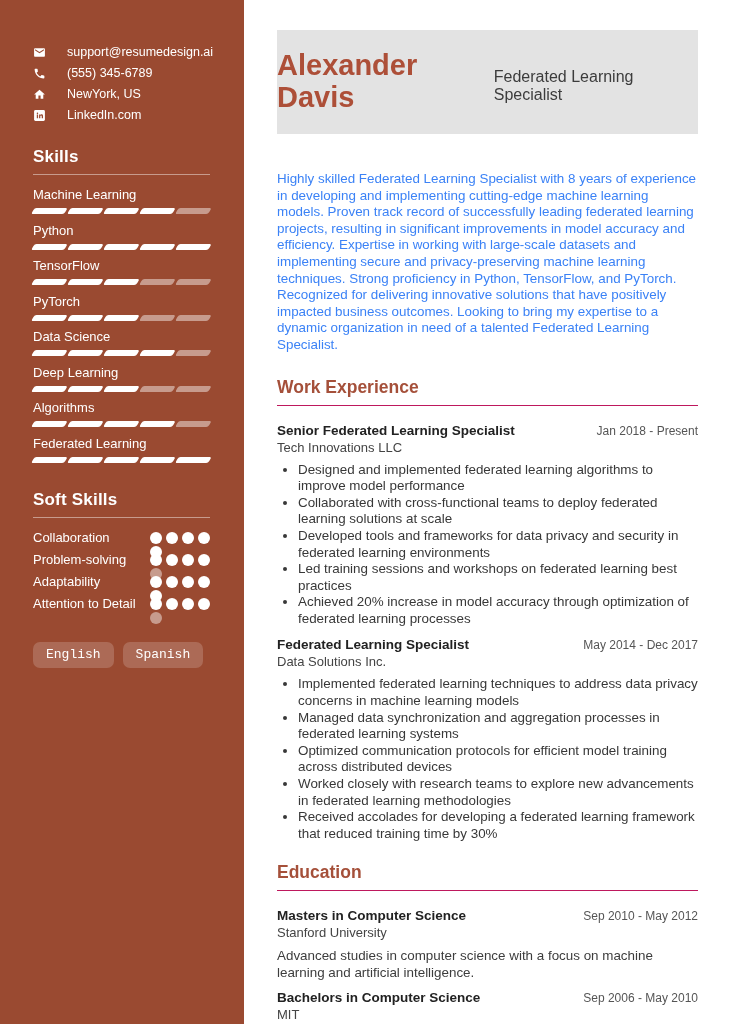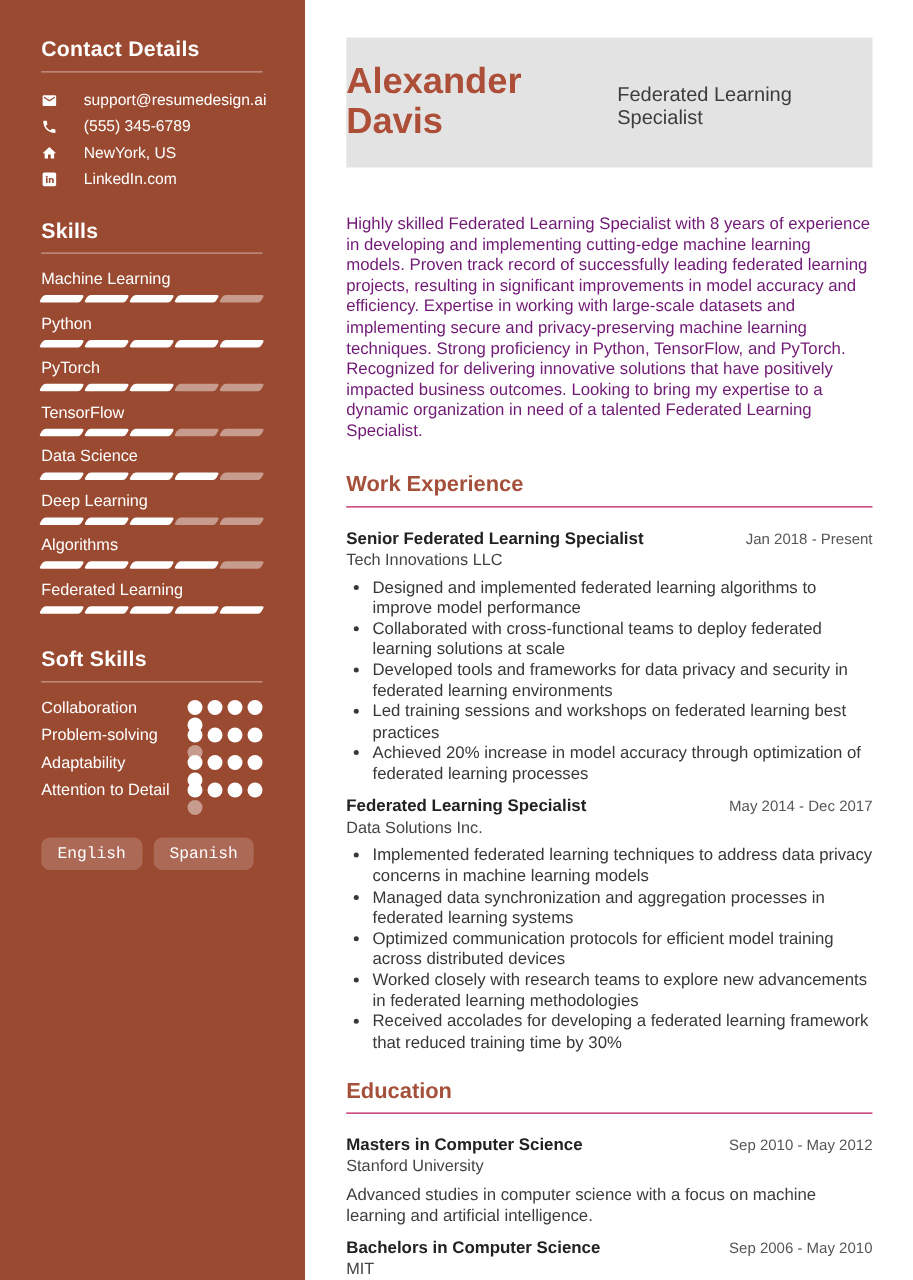--- a/index.html
+++ b/index.html
@@ -43,21 +43,21 @@
   .lang-pill { background:rgba(255,255,255,.18); border-radius:7px;
                padding:5px 13px; font-size:13px; line-height:16px; }
 
   
   .main { flex:1; padding:30px 32px 0 33px; color:#333; }
   .header-box { background:#E3E3E3; height:104px; display:flex; flex-direction:row;
                 justify-content:center; align-items:center; margin-bottom:37px; }
   .name { font-size:29px; font-weight:700; color:#AD4F38; line-height:1.1; }
   .role { font-size:16px; color:#3C3C3C; margin-top:7px; }
 
-  .summary { font-size:13.4px; line-height:16.6px; color:#701a75; margin-bottom:23px; }
+  .summary { font-size:13.4px; line-height:16.6px; color:#3b82f6; margin-bottom:23px; }
 
   .section-title { font-size:17.5px; font-weight:700; color:#A5503A;
                    padding-bottom:7px; border-bottom:1px solid #be185d; margin-bottom:16px; }
   .section { margin-bottom:20px; }
 
   .entry-head { display:flex; justify-content:space-between; align-items:baseline; }
   .entry-role { font-size:13.5px; font-weight:700; color:#222; line-height:17px; }
   .entry-dates { font-size:12px; color:#555; white-space:nowrap; padding-left:10px; }
   .entry-company { font-size:13px; color:#444; line-height:17px; }
   ul.bullets { margin:6px 0 9px 0; padding-left:21px; }
@@ -66,21 +66,20 @@
   .edu-desc { font-size:13.4px; line-height:16.6px; color:#3D3D3D; margin-top:7px; }
 </style>
 </head>
 <body>
 
 <div class="page">
 
   <aside class="sidebar">
 
     <section class="sb-section">
-      <div class="sb-heading">Contact Details</div>
       <div class="contact-list">
         <div class="contact-item">
           <svg viewBox="0 0 24 24">
               <path fill="#fff" d="M20 4H4c-1.1 0-2 .9-2 2v12c0 1.1.9 2 2 2h16c1.1 0 2-.9 2-2V6c0-1.1-.9-2-2-2zm0 4.2-8 5-8-5V6l8 5 8-5v2.2z"></path>
             </svg>
           <span>support@resumedesign.ai</span>
         </div>
         <div class="contact-item">
           <svg viewBox="0 0 24 24">
               <path fill="#fff" d="M6.62 10.79c1.44 2.83 3.76 5.14 6.59 6.59l2.2-2.2c.27-.27.67-.36 1.02-.24 1.12.37 2.33.57 3.57.57.55 0 1 .45 1 1V20c0 .55-.45 1-1 1-9.39 0-17-7.61-17-17 0-.55.45-1 1-1h3.5c.55 0 1 .45 1 1 0 1.25.2 2.45.57 3.57.11.35.03.74-.25 1.02l-2.2 2.2z"></path>
@@ -120,31 +119,31 @@
             <span class="skill-name">Python</span>
             <div class="bar">
               <span class="seg"></span>
               <span class="seg"></span>
               <span class="seg"></span>
               <span class="seg"></span>
               <span class="seg"></span>
             </div>
           </div>
           <div class="skill">
+            <span class="skill-name">TensorFlow</span>
+            <div class="bar">
+              <span class="seg"></span>
+              <span class="seg"></span>
+              <span class="seg"></span>
+              <span class="seg empty"></span>
+              <span class="seg empty"></span>
+            </div>
+          </div>
+          <div class="skill">
             <span class="skill-name">PyTorch</span>
-            <div class="bar">
-              <span class="seg"></span>
-              <span class="seg"></span>
-              <span class="seg"></span>
-              <span class="seg empty"></span>
-              <span class="seg empty"></span>
-            </div>
-          </div>
-          <div class="skill">
-            <span class="skill-name">TensorFlow</span>
             <div class="bar">
               <span class="seg"></span>
               <span class="seg"></span>
               <span class="seg"></span>
               <span class="seg empty"></span>
               <span class="seg empty"></span>
             </div>
           </div>
           <div class="skill">
             <span class="skill-name">Data Science</span>

